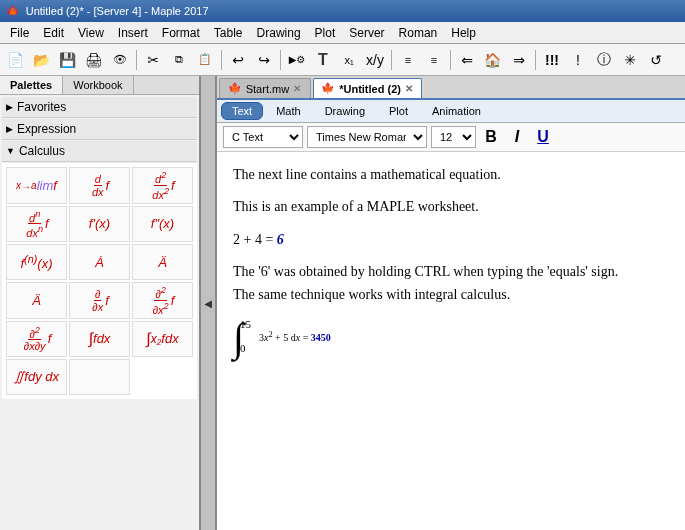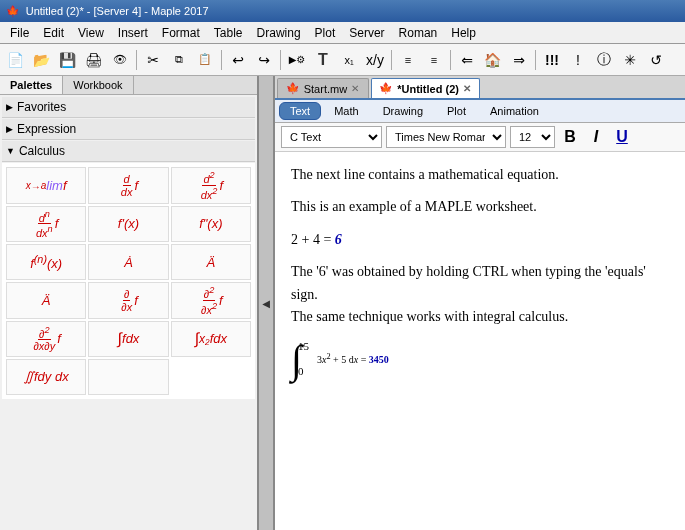--- a/index.html
+++ b/index.html
@@ -52,21 +52,21 @@
       font-size: 14px;
       border-radius: 2px;
     }
     .toolbar-sep { width: 1px; height: 20px; background: #aaa; margin: 0 2px; }
 
     
     #main { display: flex; height: calc(530px - 22px - 22px - 32px); }
 
     
     #left-panel {
-      width: 259px;
+      width: 201px;
       background: #f0f0f0;
       border-right: 2px solid #888;
       display: flex;
       flex-direction: column;
     }
 
     
     #palette-tabs {
       display: flex;
       background: #ddd;
@@ -191,21 +191,21 @@
       border-bottom: 1px solid #ccc;
       background: #f8f8f8;
     }
     .format-select {
       height: 22px;
       font-size: 11px;
       border: 1px solid #aaa;
       background: white;
       padding: 0 4px;
     }
-    .format-select.style-select { width: 101px; }
+    .format-select.style-select { width: 80px; }
     .format-select.font-select { width: 120px; }
     .format-select.size-select { width: 45px; }
     .format-btn {
       width: 22px; height: 22px;
       border: 1px solid transparent;
       background: transparent;
       cursor: pointer;
       font-weight: bold;
       font-size: 14px;
       display: flex; align-items: center; justify-content: center;

